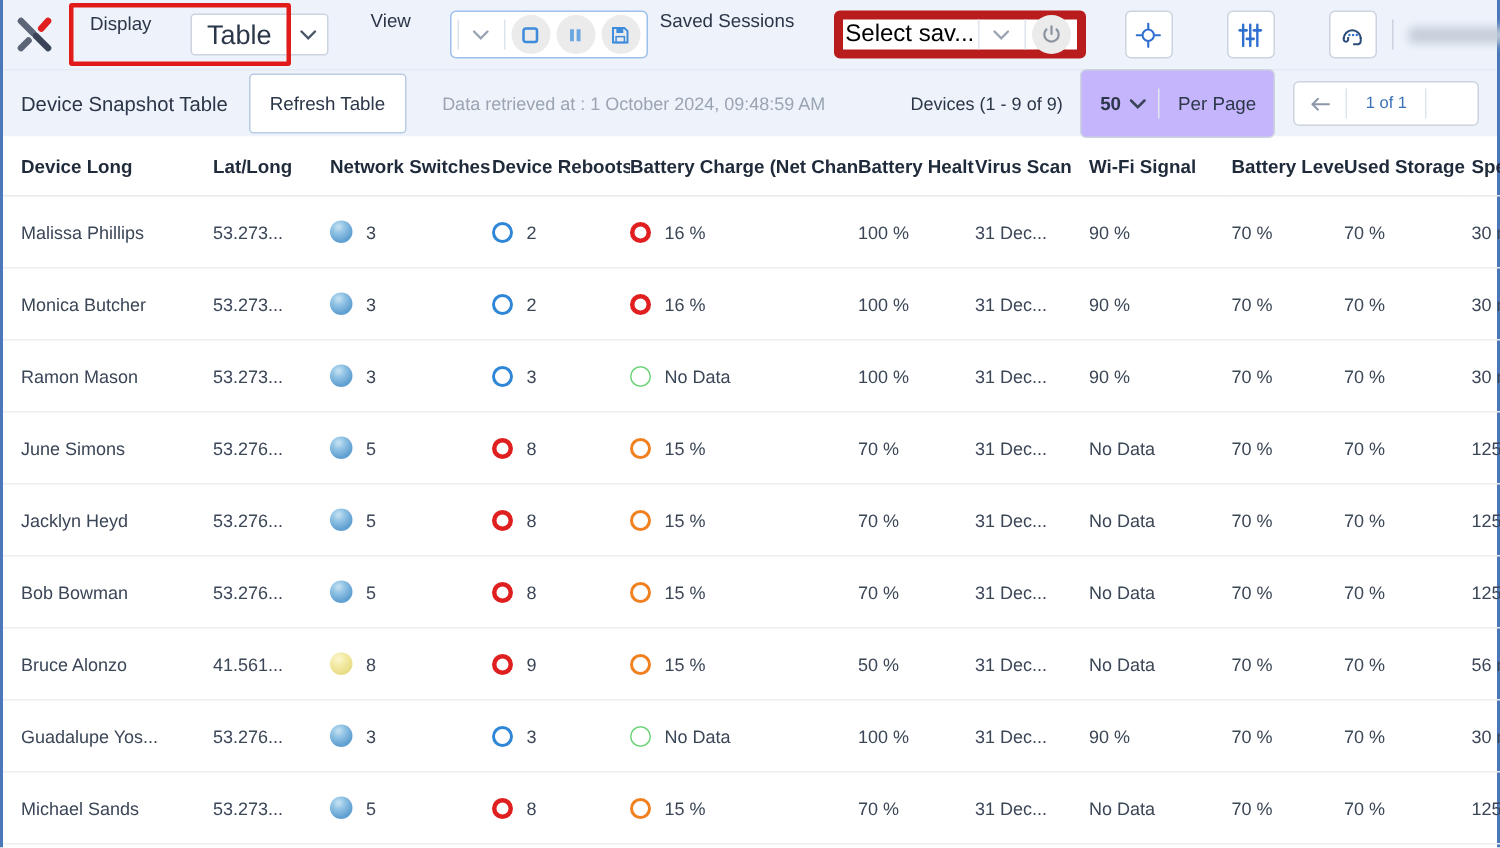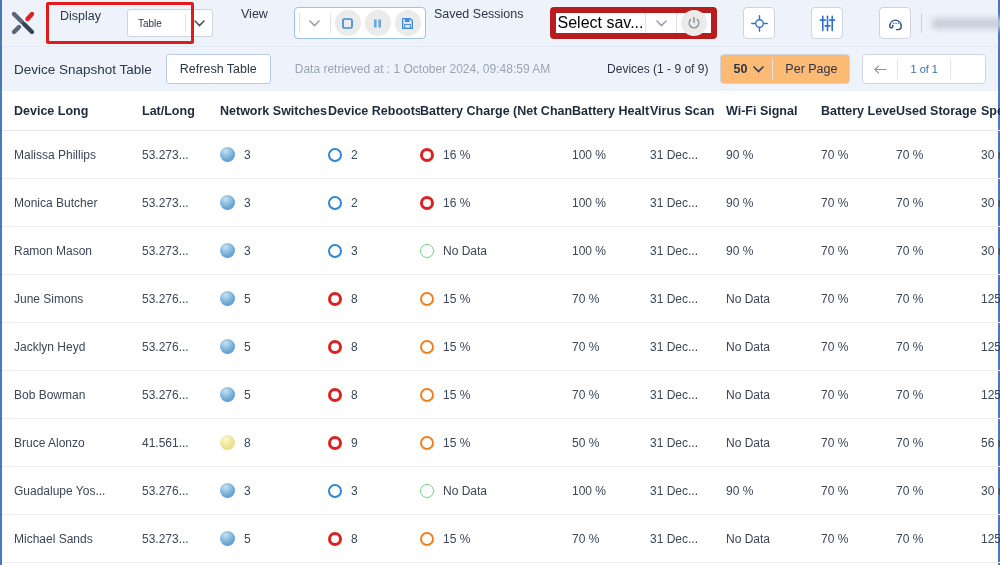--- a/index.html
+++ b/index.html
@@ -54,21 +54,21 @@
     padding: 0 8px;
     white-space: nowrap;
   }
   .select-box {
     height: 28px;
     min-width: 74px;
     background: #fff;
     border: 1px solid #ccd4e0;
     border-radius: 3px;
     display: flex; align-items: center;
-    font-size: 10px;
+    font-size: 18px;
     color: #2b3648;
   }
   .select-box .sv {
     padding: 0 10px; white-space: nowrap;
     flex: 1 1 auto;
   }
   .select-box .divider {
     width: 1px; height: 18px; background: #dde3ec;
   }
   .caret {
@@ -134,21 +134,21 @@
     padding-left: 12px;
     border-top: 1px solid #e3eaf5;
   }
   .t2-title {
     font-size: 13.5px;
     color: #2b3648;
     margin-right: 14px;
     white-space: nowrap;
   }
   .btn-white {
-    height: 30px;
+    height: 40px;
     background: #fff;
     border: 1px solid #b9cce6;
     border-radius: 3px;
     font-size: 12.5px;
     color: #2b3648;
     padding: 0 13px;
     display:flex; align-items:center;
     margin-right: 10px;
     white-space: nowrap;
     font-family: "Liberation Sans", sans-serif;
@@ -163,21 +163,21 @@
     margin-left: auto;
     display:flex; align-items:center;
     padding-right: 12px;
   }
   .dev-count {
     font-size: 12px; color: #2b3648; margin-right: 12px; white-space: nowrap;
   }
   .perpage-group {
     display:flex; align-items:center;
     border: 1px solid #ccd4e0; border-radius: 4px;
-    height: 30px; background: #fdba74;
+    height: 46px; background: #c4b5fd;
   }
   .pp-val {
     font-size: 12.5px; color:#2b3648; padding: 0 6px 0 12px; font-weight: bold;
   }
   .pp-caret { padding-right: 8px; display:flex; align-items:center; color:#4a5668;}
   .pp-sep { width:1px; height:20px; background:#e0e6ee; }
   .pp-label { font-size:12.5px; color:#2b3648; padding: 0 12px; white-space:nowrap;}
   .pager {
     display:flex; align-items:center;
     border: 1px solid #ccd4e0; border-radius: 4px;

